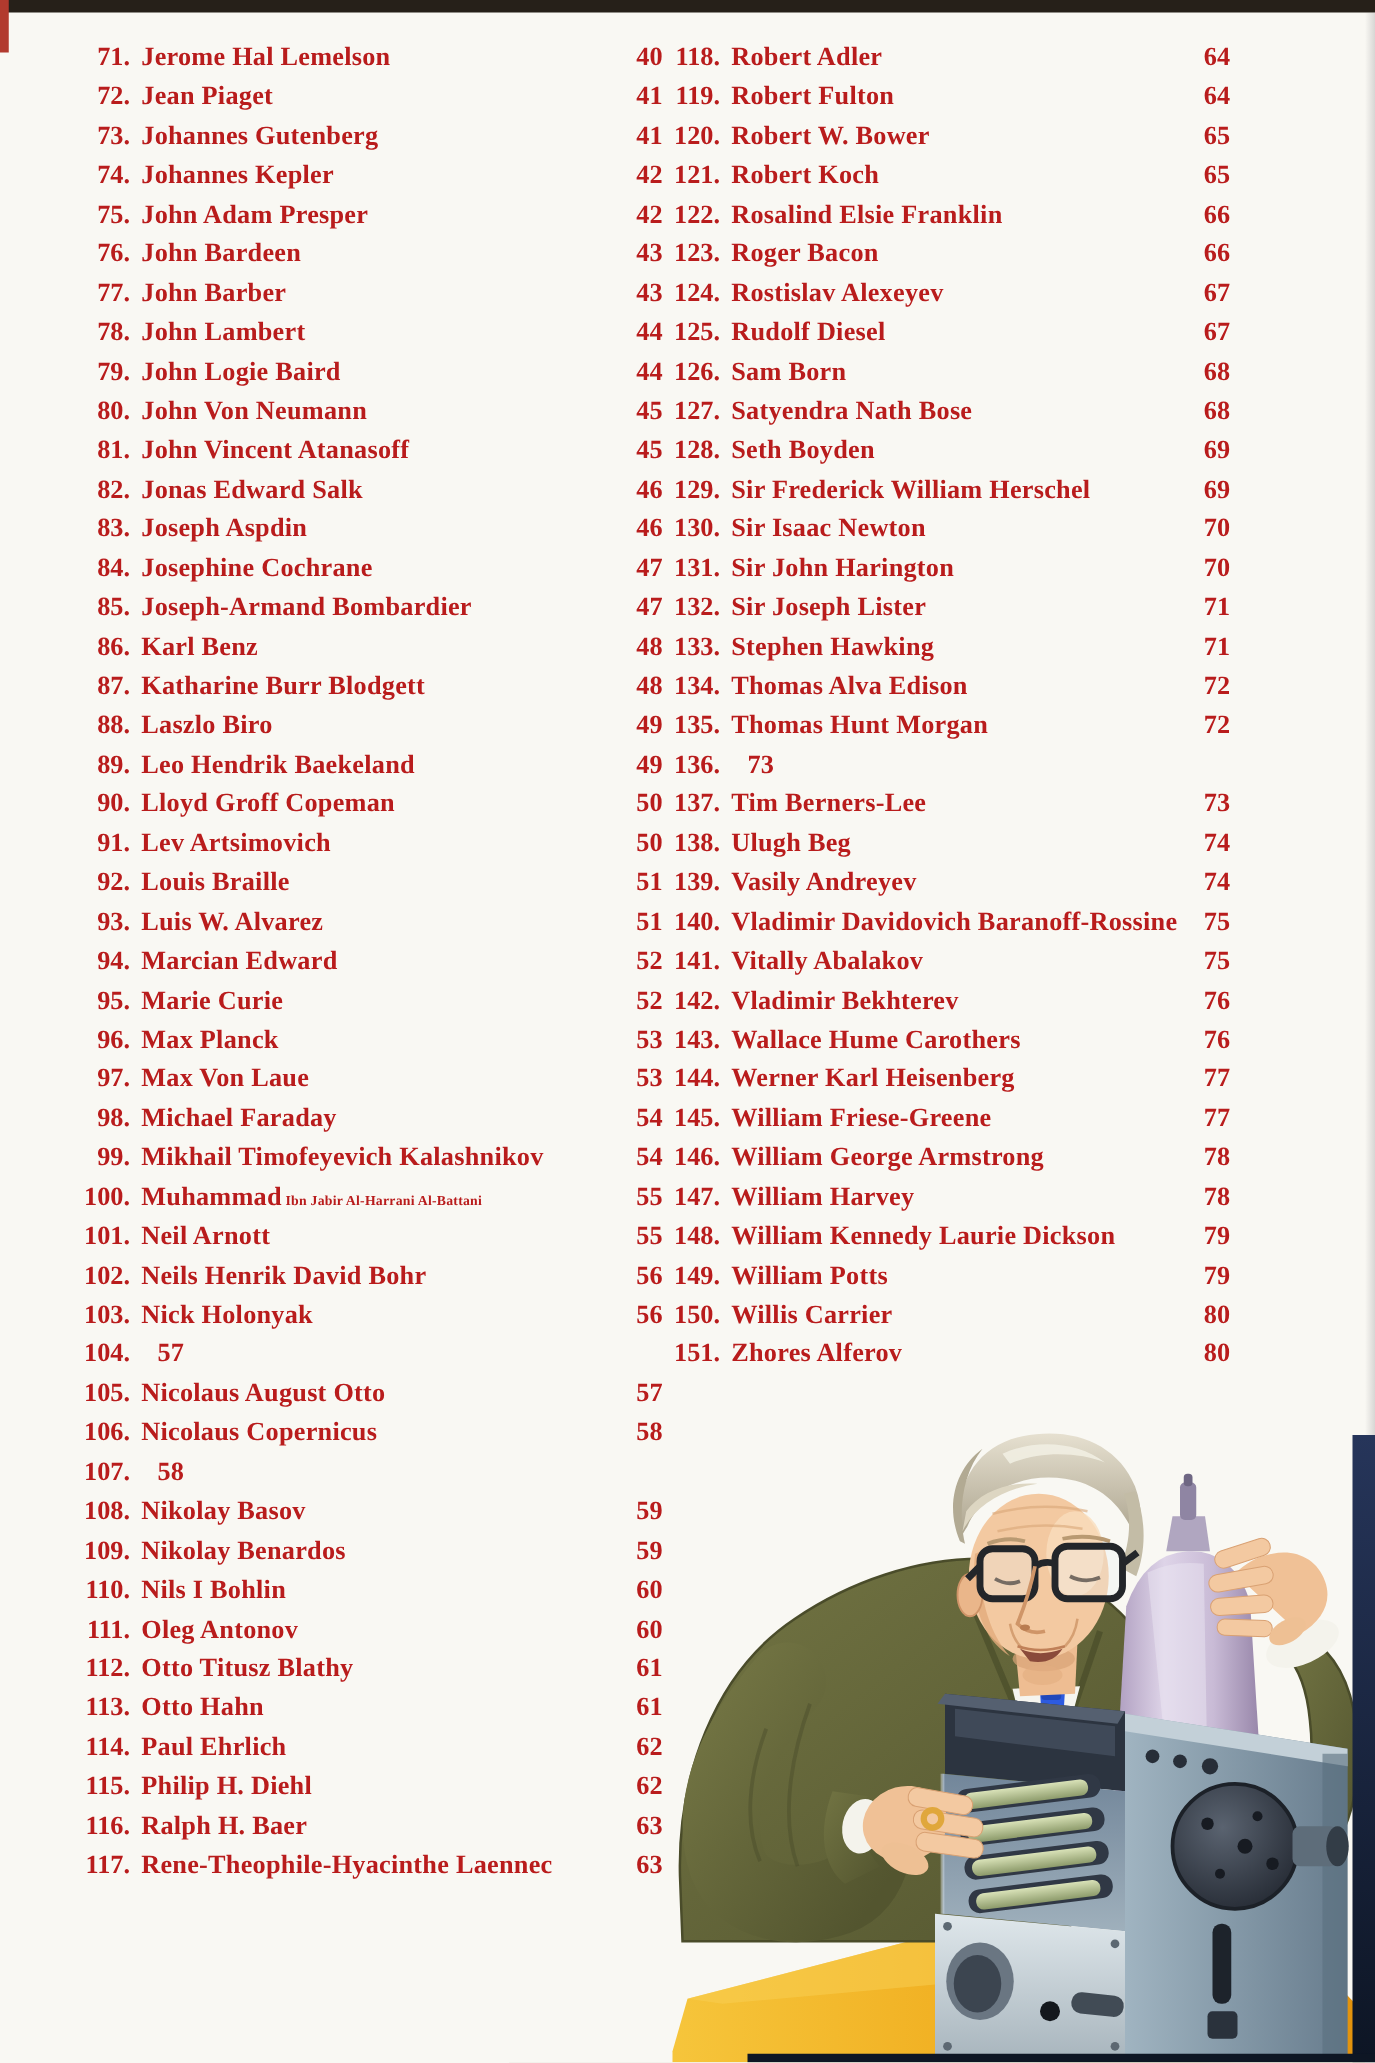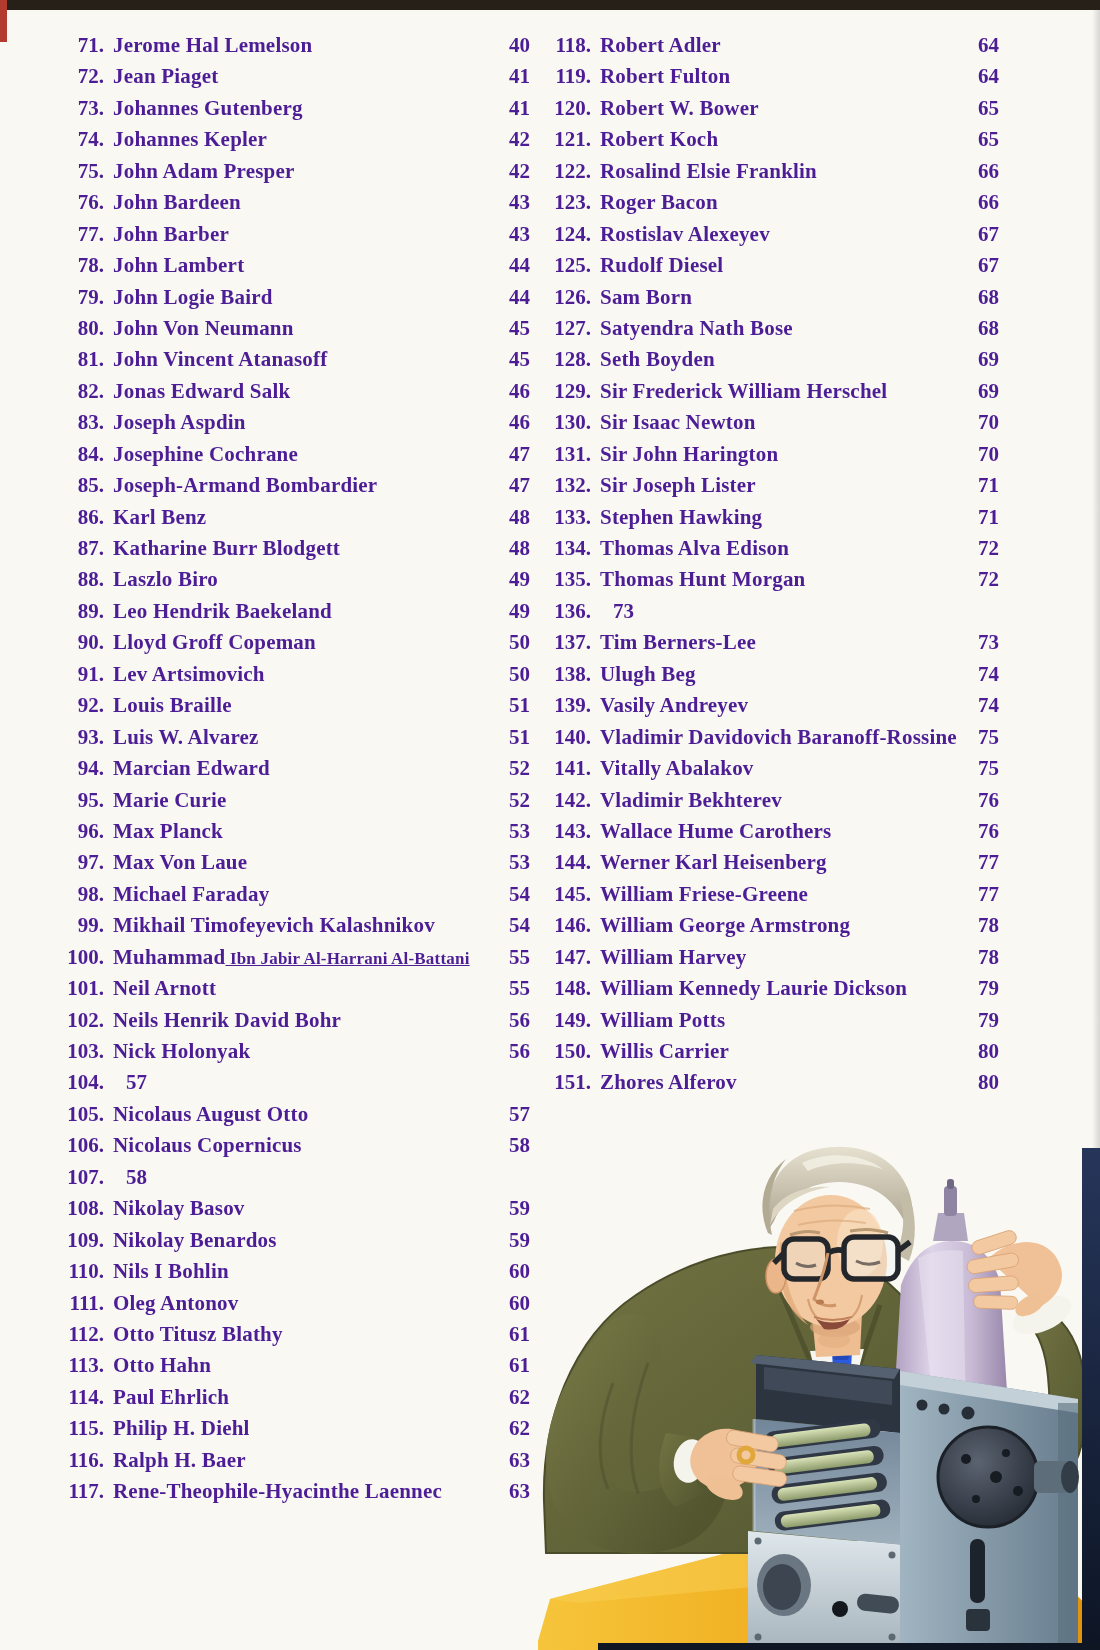--- a/index.html
+++ b/index.html
@@ -3,37 +3,37 @@
 <meta charset="utf-8">
 <style>
   html,body{margin:0;padding:0;}
   body{background:#e8e6e0;}
   .book-page{
     position:relative;
     width:1100px;height:1650px;
     background:#f9f8f3;
     overflow:hidden;
     font-family:"Liberation Serif","DejaVu Serif",serif;
-    color:#4c1d95;
+    color:#b91c1c;
   }
   
   .top-edge{position:absolute;left:0;top:0;width:1100px;height:10px;background:#262019;z-index:5;}
   .corner-red{position:absolute;left:0;top:0;width:7px;height:42px;background:#b23a2e;z-index:6;}
   .right-shade{position:absolute;right:0;top:10px;width:8px;height:1140px;background:linear-gradient(to left,rgba(60,60,70,.18),rgba(60,60,70,0));z-index:4;}
   .right-strip{position:absolute;left:1082px;top:1148px;width:18px;height:502px;background:linear-gradient(#26355a,#0d1524);z-index:5;}
   .bottom-strip{position:absolute;left:598px;top:1643px;width:502px;height:7px;background:#0e1624;z-index:5;}
 
   
   .toc-col{position:absolute;top:30px;z-index:2;}
   .toc-col.left{left:46px;width:484px;}
-  .toc-col.right{left:533px;width:466px;}
+  .toc-col.right{left:518px;width:466px;}
   .toc-row{display:flex;align-items:baseline;height:31.45px;line-height:31.45px;font-size:21px;font-weight:700;white-space:nowrap;}
   .toc-row .num{flex:none;width:58px;text-align:right;margin-right:9px;}
   .toc-row .name{flex:1 1 auto;min-width:0;margin-right:4px;letter-spacing:.2px;}
-  .toc-row .name .small{font-size:17px;font-weight:700;text-decoration:underline;}
+  .toc-row .name .small{font-size:11px;font-weight:700;}
   .toc-row .page{flex:none;min-width:34px;text-align:right;}
 
   .illustration{position:absolute;left:518px;top:1093px;width:582px;height:557px;z-index:3;}
 </style>
 </head>
 <body>
 
 <div class="book-page">
 
   <div class="toc-col left">

